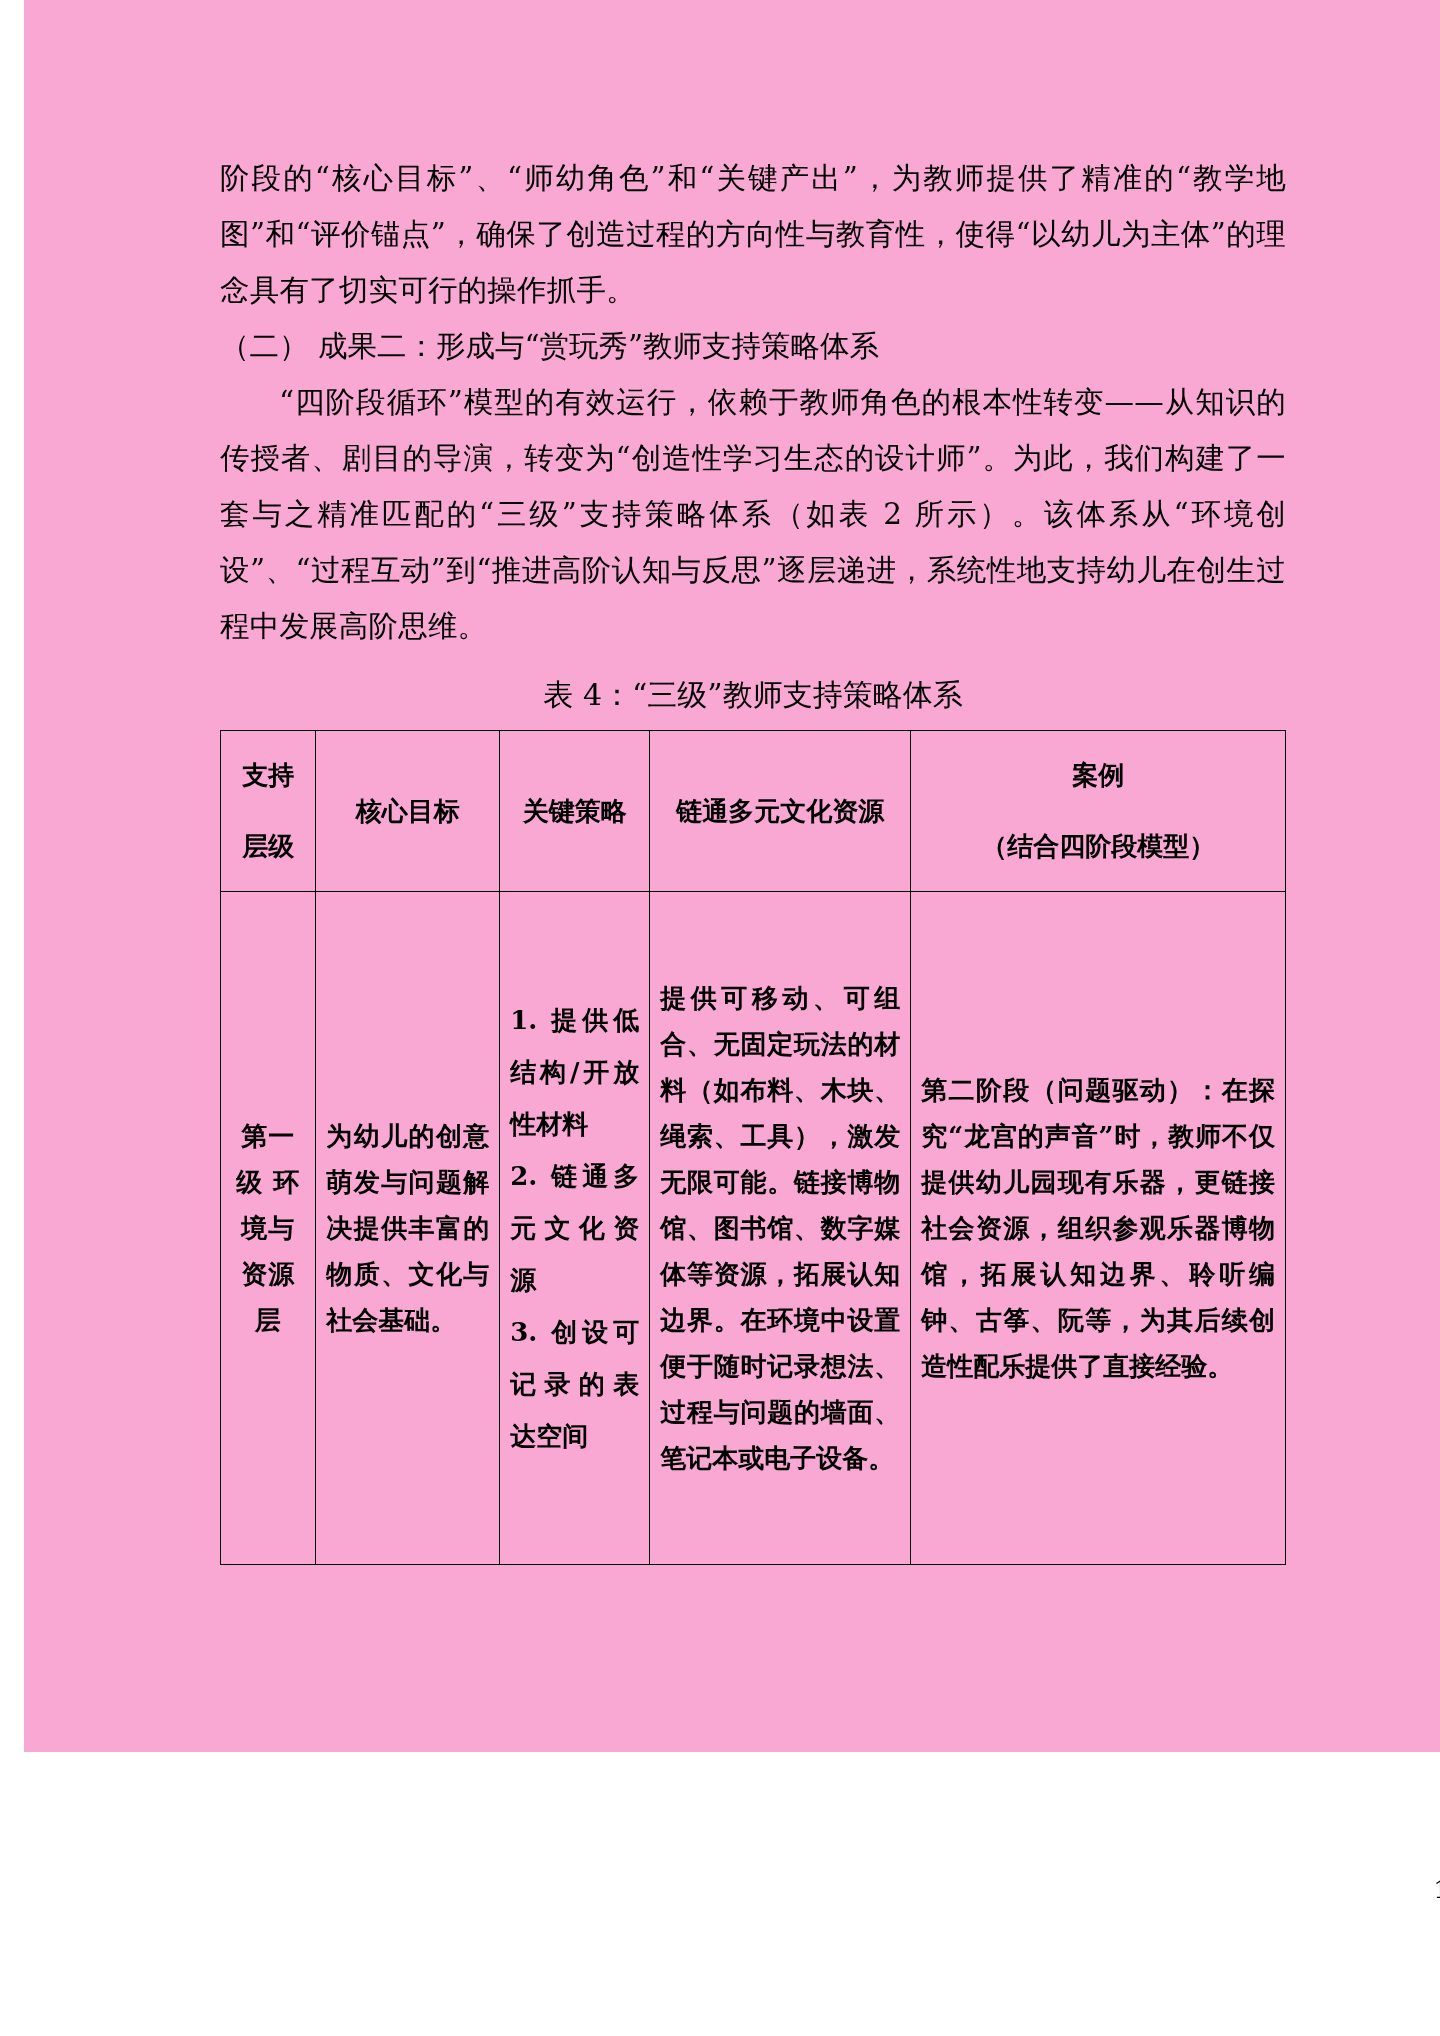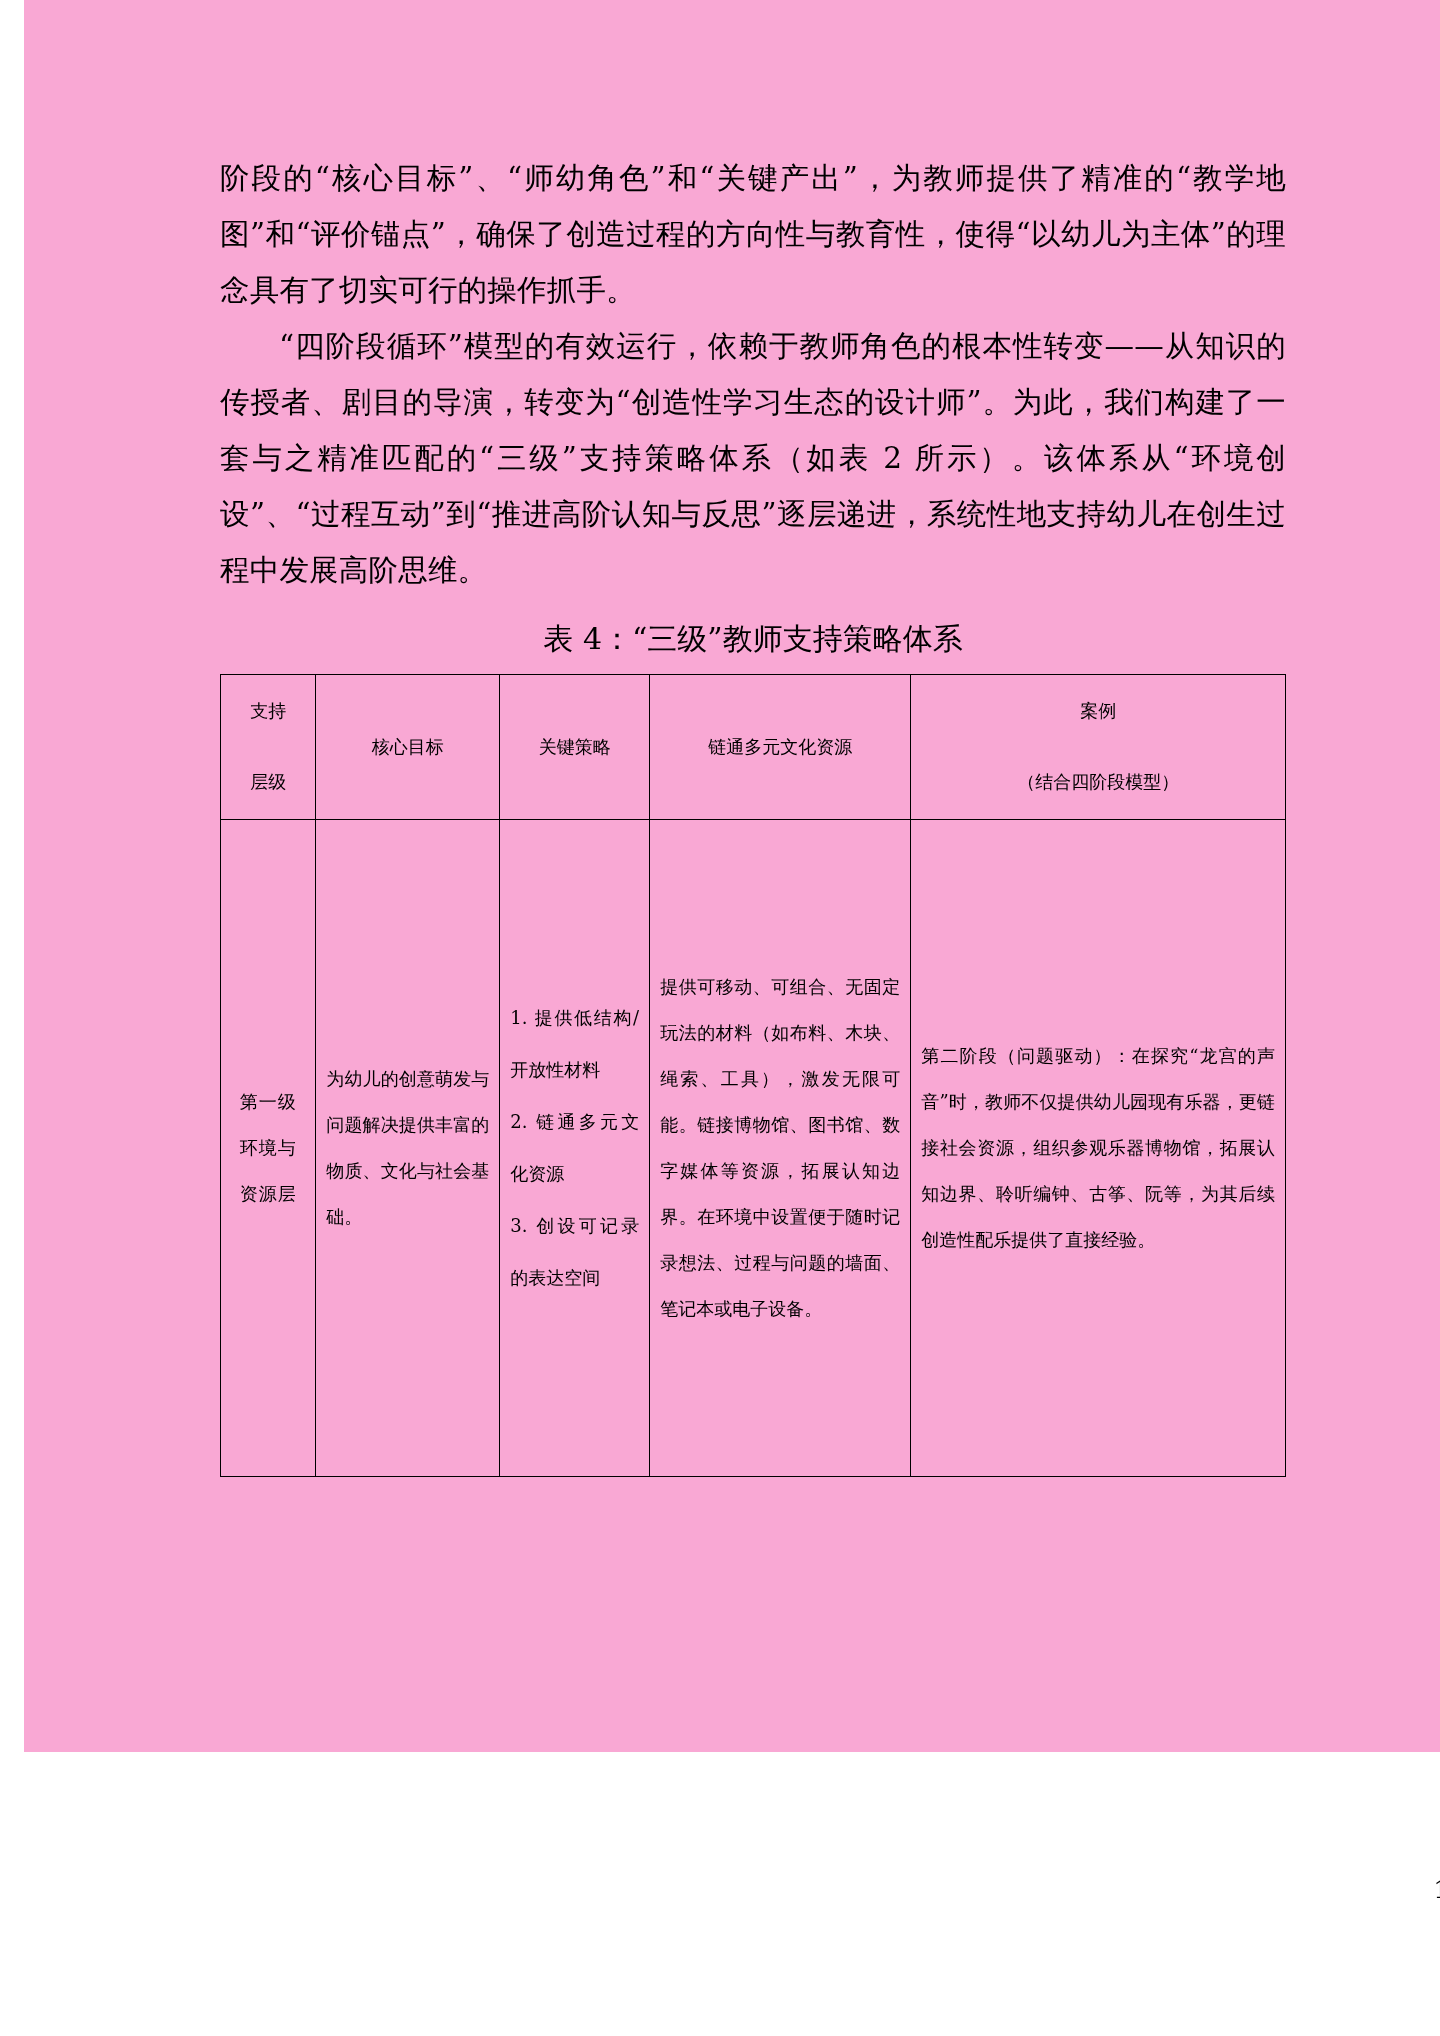--- a/index.html
+++ b/index.html
@@ -66,24 +66,24 @@
   table.support-table {
     border-collapse: collapse;
     width: 1066px;
     table-layout: fixed;
     margin: 0;
   }
   table.support-table td,
   table.support-table th {
     border: 1.6px solid #000;
     vertical-align: middle;
-    font-weight: normal;
-    font-size: 18px;
+    font-weight: bold;
+    font-size: 26px;
     line-height: 46px;
-    padding: 8px 10px;
+    padding: 16px 10px;
     font-family: "DejaVu Serif", "Liberation Serif", serif;
   }
   table.support-table thead td {
     text-align: center;
     height: 128px;
   }
   .col-level   { width: 84px; }
   .col-goal    { width: 162px; }
   .col-strat   { width: 132px; }
   .col-desc    { width: 230px; }
@@ -131,20 +131,21 @@
   }
 </style>
 </head>
 <body>
 
 <div class="page">
   <div class="content">
 
     <p class="para">阶段的“核心目标”、“师幼角色”和“关键产出”，为教师提供了精准的“教学地图”和“评价锚点”，确保了创造过程的方向性与教育性，使得“以幼儿为主体”的理念具有了切实可行的操作抓手。</p>
 
+    <p class="heading">（二） 成果二：形成与“赏玩秀”教师支持策略体系</p>
 
     <p class="para indent">“四阶段循环”模型的有效运行，依赖于教师角色的根本性转变——从知识的传授者、剧目的导演，转变为“创造性学习生态的设计师”。为此，我们构建了一套与之精准匹配的“三级”支持策略体系（如表 2 所示）。该体系从“环境创设”、“过程互动”到“推进高阶认知与反思”逐层递进，系统性地支持幼儿在创生过程中发展高阶思维。</p>
 
 
     <div class="table-caption">表 4：“三级”教师支持策略体系</div>
 
     <table class="support-table">
       <colgroup>
         <col class="col-level">
         <col class="col-goal">

